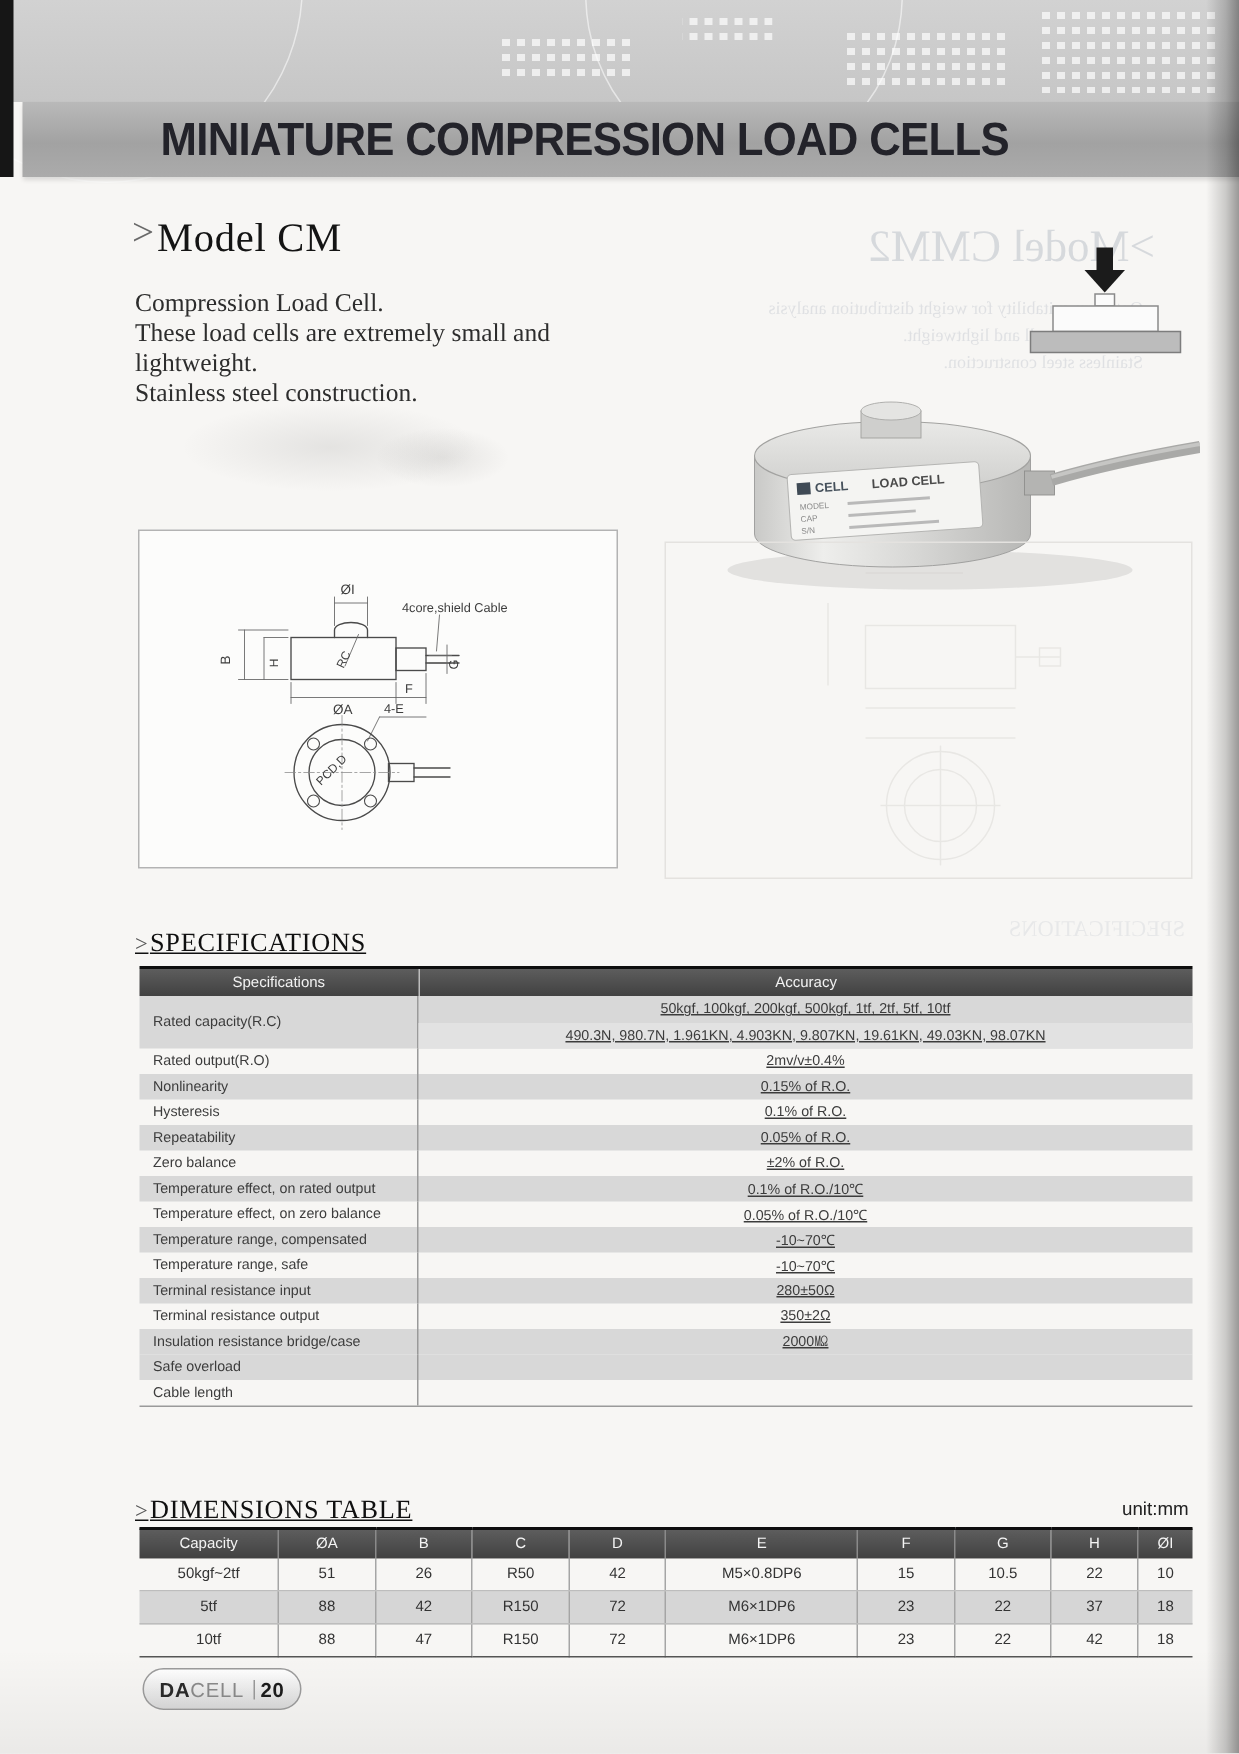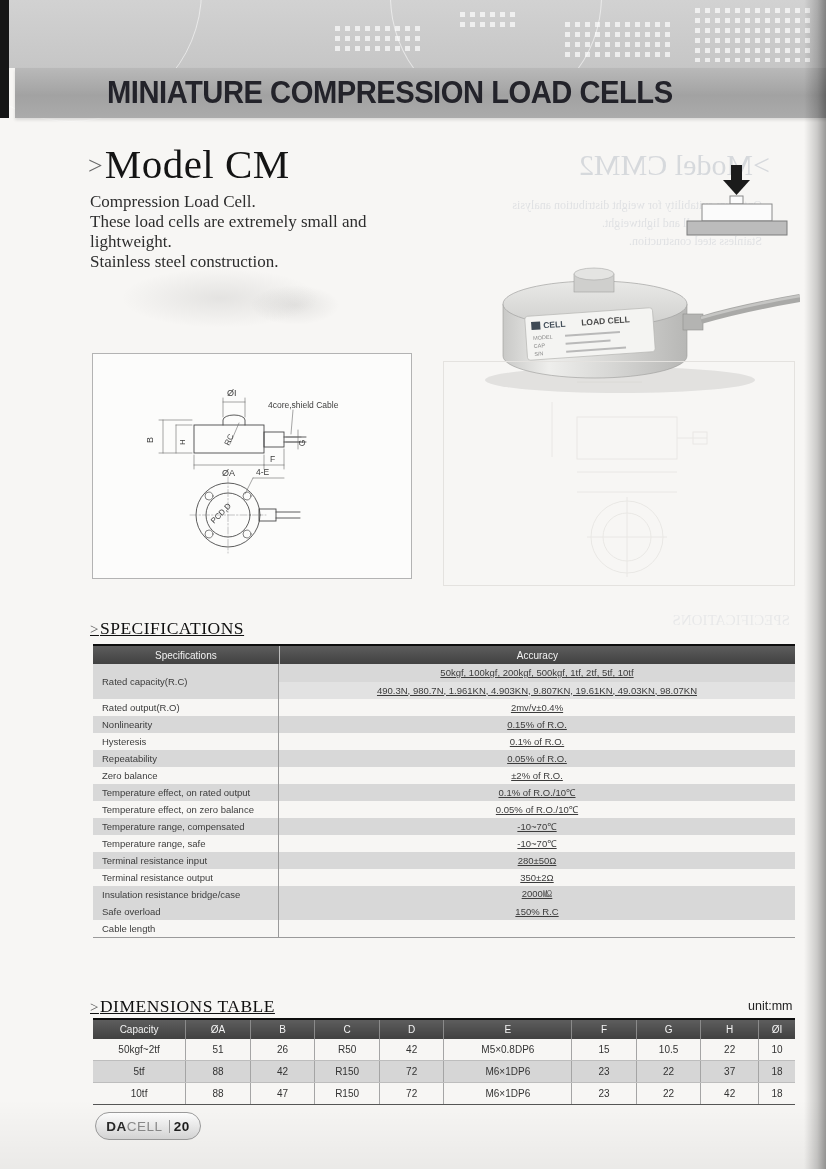--- a/index.html
+++ b/index.html
@@ -13,21 +13,21 @@
   .titleband{position:absolute;left:0;top:68px;width:826px;height:50px;
      background:linear-gradient(180deg,#b9b9b9,#a2a2a2 55%,#ababab);box-shadow:0 2px 3px rgba(0,0,0,.12);margin-left:15px;}
   .titleband .ttl{position:absolute;left:92px;top:0;line-height:50px;font-size:31px;font-weight:bold;
      letter-spacing:-.5px;color:#23232a;transform:scaleX(.94);transform-origin:left center;white-space:nowrap;}
   .edgestrip{position:absolute;right:0;top:0;width:22px;height:1169px;
      background:linear-gradient(90deg,rgba(0,0,0,0),rgba(0,0,0,.18) 60%,rgba(0,0,0,.38));z-index:6;}
   .botwash{position:absolute;left:0;bottom:0;width:826px;height:70px;background:linear-gradient(180deg,rgba(0,0,0,0),rgba(0,0,0,.05));}
   
   .modelhead{position:absolute;left:88px;top:140px;font-family:"Liberation Serif",serif;color:#141414;}
   .modelhead .gt{font-size:26px;color:#6a6a6a;vertical-align:4px;margin-right:2px;}
-  .modelhead .nm{font-size:41px;letter-spacing:.5px;}
+  .modelhead .nm{font-size:27px;letter-spacing:.5px;}
   .desc{position:absolute;left:90px;top:192px;width:360px;font-family:"Liberation Serif",serif;
         font-size:17px;line-height:20px;color:#2d2d2d;}
   
   .ghost{position:absolute;transform:scaleX(-1);font-family:"Liberation Serif",serif;color:#8d97a8;pointer-events:none;}
   .ghost-h{left:440px;top:148px;width:330px;font-size:30px;opacity:.30;text-align:left;}
   .ghost-p{left:452px;top:196px;width:310px;font-size:12px;line-height:18px;opacity:.22;}
   .ghost-s{left:560px;top:612px;width:230px;font-size:15px;opacity:.14;}
   .ghost-d{left:555px;top:886px;width:230px;font-size:14px;opacity:.13;}
   
   .appicon{position:absolute;left:678px;top:163px;}
@@ -311,21 +311,20 @@
         <div class="srow">
           <div class="slabel">Terminal resistance output</div>
           <div class="sval">350±2Ω</div>
         </div>
         <div class="srow shade">
           <div class="slabel">Insulation resistance bridge/case</div>
           <div class="sval">2000㏁</div>
         </div>
         <div class="srow shade">
           <div class="slabel">Safe overload</div>
-          <div class="sval">150% R.C</div>
         </div>
         <div class="srow">
           <div class="slabel">Cable length</div>
         </div>
       </div>
   </div>
 
   <div class="sechead" style="left:90px;top:996px;">
     <span class="gt">&gt;</span><span>DIMENSIONS TABLE</span>
   </div>

